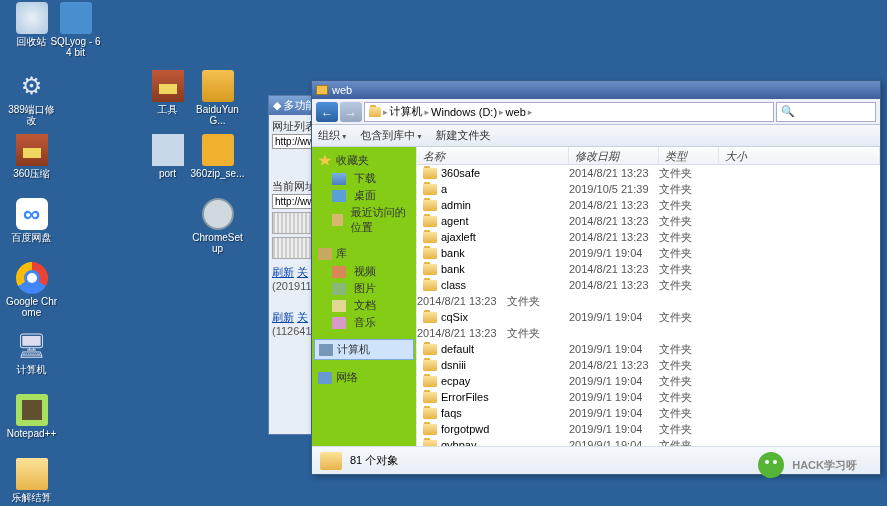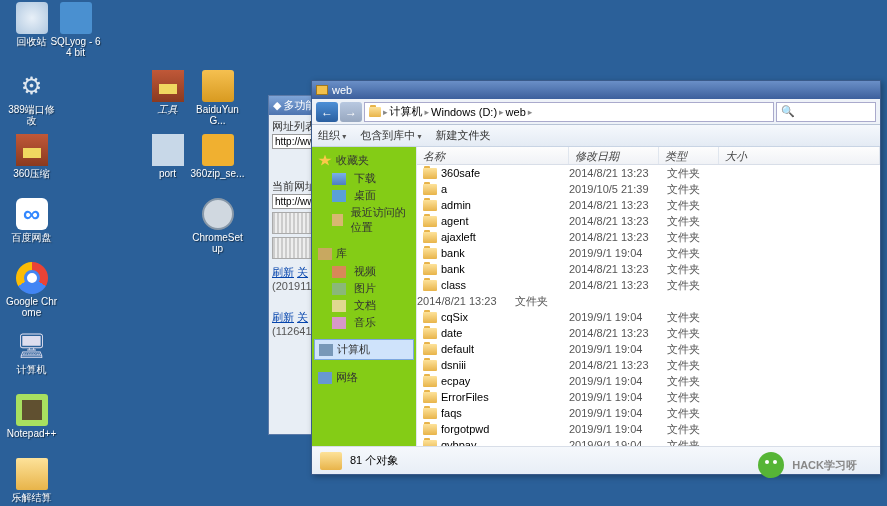--- a/index.html
+++ b/index.html
@@ -51,21 +51,21 @@
 .i-comp { background: #7898b8; }
 .i-net { background: #6898d0; }
 
 .filepane { flex: 1; display: flex; flex-direction: column; overflow: hidden; }
 .col-headers { display: flex; background: linear-gradient(#fdfdfd,#f0f2f6); border-bottom: 1px solid #d8dee8; height: 18px; }
 .col-h { border-right: 1px solid #e0e6ee; padding: 2px 6px; color: #444; font-style: italic; }
 .ch-name { width: 152px; } .ch-date { width: 90px; } .ch-type { width: 60px; } .ch-size { flex: 1; }
 .file-list { flex: 1; overflow-y: auto; }
 .file-row { display: flex; align-items: center; height: 16px; cursor: pointer; }
 .fc-name { width: 152px; display: flex; align-items: center; gap: 4px; padding-left: 6px; }
-.fc-date { width: 90px; color: #555; } .fc-type { width: 60px; color: #555; margin-left: 8px; } .fc-size { flex: 1; }
+.fc-date { width: 90px; color: #555; } .fc-type { width: 60px; color: #555; } .fc-size { flex: 1; }
 .fold-i { width: 14px; height: 11px; background: linear-gradient(#fde29a,#e8b44a); border-radius: 1px; position: relative; }
 .fold-i::before { content:""; position:absolute; top:-2px; left:1px; width:6px; height:2px; background:#e8b44a; border-radius:1px 1px 0 0; }
 
 .statusbar { height: 28px; background: linear-gradient(#f5f8fc,#e8eef6); border-top: 1px solid #d8dee8; display: flex; align-items: center; padding: 0 8px; gap: 8px; }
 .statusbar .big-fold { width: 22px; height: 18px; background: linear-gradient(#fde29a,#e8b44a); border-radius: 2px; }
 
 .watermark { position: absolute; right: 30px; bottom: 28px; display: flex; align-items: center; gap: 8px; font-family: sans-serif; font-size: 18px; font-weight: bold; color: #888; z-index: 50; }
 .watermark .wm-ico { width: 26px; height: 26px; border-radius: 50%; background: #56b536; position: relative; display:flex; align-items:center; justify-content:center; }
 .watermark .wm-ico::before, .watermark .wm-ico::after { content:""; position:absolute; background:#fff; border-radius:50%; width:4px; height:4px; top:8px; }
 .watermark .wm-ico::before { left:7px; } .watermark .wm-ico::after { right:7px; }
@@ -97,21 +97,21 @@
       <div class="lbl">回收站</div>
     </div>
     <div class="desktop-icon" style="left: 48px; top: 2px;">
       <div class="ico ico-sql"></div>
       <div class="lbl">SQLyog - 64 bit</div>
     </div>
     <div class="desktop-icon" style="left: 4px; top: 70px;">
       <div class="ico ico-gear">⚙</div>
       <div class="lbl">389端口修改</div>
     </div>
-    <div class="desktop-icon" style="left: 140px; top: 70px; font-style: italic;">
+    <div class="desktop-icon" style="left: 140px; top: 70px;">
       <div class="ico ico-winrar"></div>
       <div class="lbl">工具</div>
     </div>
     <div class="desktop-icon" style="left: 190px; top: 70px;">
       <div class="ico ico-box"></div>
       <div class="lbl">BaiduYunG...</div>
     </div>
     <div class="desktop-icon" style="left: 4px; top: 134px;">
       <div class="ico ico-winrar"></div>
       <div class="lbl">360压缩</div>
@@ -340,24 +340,20 @@
           <div class="file-row">
             <div class="fc-name">
               <span class="fold-i"></span>
               <span>cqSix</span>
             </div>
             <div class="fc-date">2019/9/1 19:04</div>
             <div class="fc-type">文件夹</div>
             <div class="fc-size"></div>
           </div>
           <div class="file-row">
-            <div class="fc-name">
-              <span class="fold-i"></span>
-              <span>date</span>
-            </div>
             <div class="fc-date">2014/8/21 13:23</div>
             <div class="fc-type">文件夹</div>
             <div class="fc-size"></div>
           </div>
           <div class="file-row">
             <div class="fc-name">
               <span class="fold-i"></span>
               <span>default</span>
             </div>
             <div class="fc-date">2019/9/1 19:04</div>

